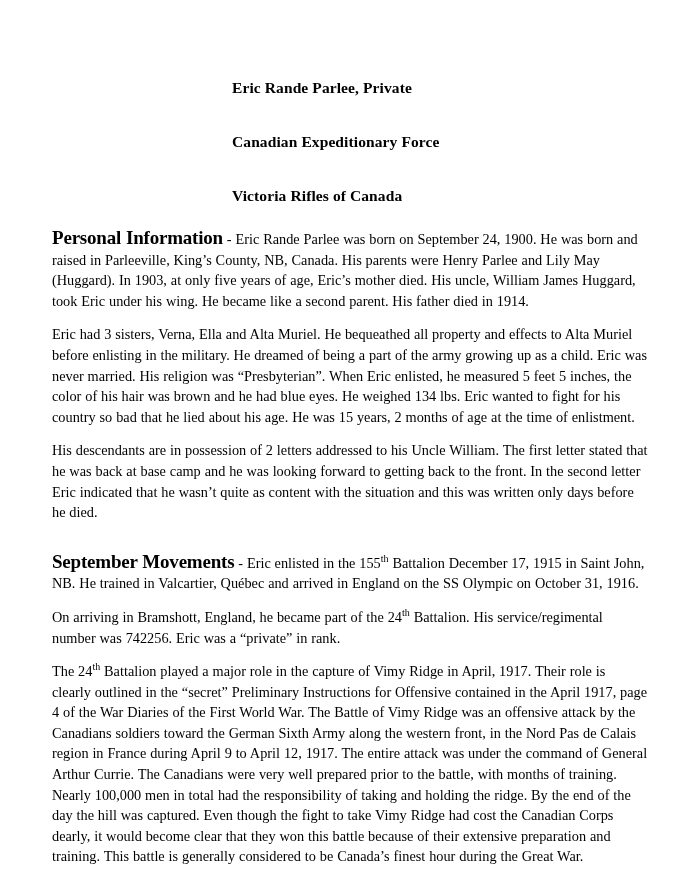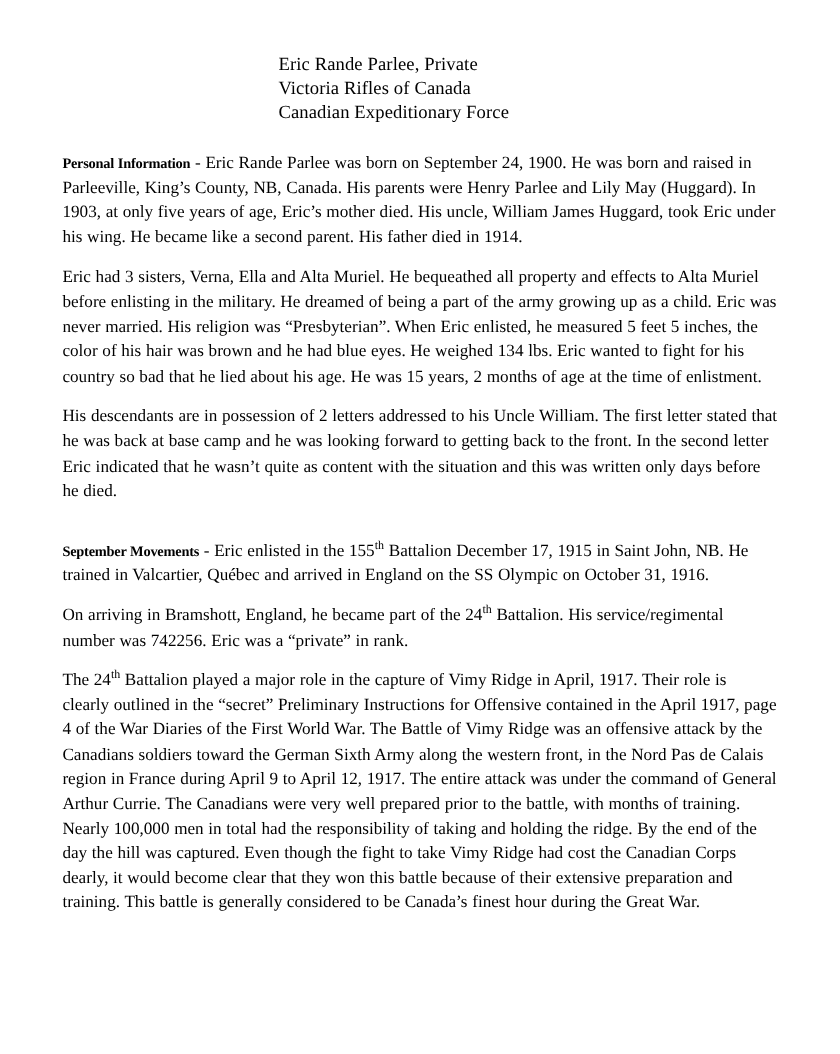--- a/index.html
+++ b/index.html
@@ -18,62 +18,63 @@
     width: 700px;
     height: 878px;
     box-sizing: border-box;
     padding: 44px 52px 20px 52px;
   }
   .title-block {
     margin-left: 180px;
     margin-bottom: 22px;
   }
   .title-line {
-    font-weight: normal;
+    font-weight: bold;
     font-size: 15.5px;
     line-height: 20px;
     letter-spacing: 0.1px;
     white-space: nowrap;
+    margin-top: 34px;
   }
   .title-line sup {
     font-size: 10.5px;
     vertical-align: super;
     line-height: 0;
   }
   .section {
     margin-bottom: 13px;
   }
   .para {
     font-size: 14.3px;
     line-height: 20.6px;
     text-align: left;
     margin: 0 0 13px 0;
     word-spacing: 0.3px;
   }
   .heading-run {
     font-weight: bold;
-    font-size: 12px;
+    font-size: 19px;
     letter-spacing: -0.2px;
   }
   .gap-med { height: 16px; }
   sup.ord {
     font-size: 10px;
     vertical-align: super;
     line-height: 0;
   }
 </style>
 </head>
 <body>
 
 <div class="page">
 
   <div class="title-block">
     <div class="title-line">Eric Rande Parlee, Private</div>
+    <div class="title-line">Canadian Expeditionary Force</div>
     <div class="title-line">Victoria Rifles of Canada</div>
-    <div class="title-line">Canadian Expeditionary Force</div>
   </div>
 
   <div class="section">
     <p class="para"><span class="heading-run">Personal Information</span><span> - </span><span>Eric Rande Parlee was born on September 24, 1900.  He was born and raised in Parleeville, King’s County, NB, Canada.  His parents were Henry Parlee and Lily May (Huggard).  In 1903, at only five years of age, Eric’s mother died. His uncle, William James Huggard, took Eric under his wing.  He became like a second parent.  His father died in 1914.</span></p>
     <p class="para"> Eric had 3 sisters, Verna, Ella and Alta Muriel.  He bequeathed all property and effects to Alta Muriel before enlisting in the military.  He dreamed of being a part of the army growing up as a child.  Eric was never married.  His religion was “Presbyterian”.  When Eric enlisted, he measured 5 feet 5 inches, the color of his hair was brown and he had blue eyes.  He weighed 134 lbs.  Eric wanted to fight for his country so bad that he lied about his age.  He was 15 years, 2 months of age at the time of enlistment.</p>
     <p class="para">His descendants are in possession of 2 letters addressed to his Uncle William.  The first letter stated that he was back at base camp and he was looking forward to getting back to the front.  In the second letter Eric indicated that he wasn’t quite as content with the situation and this was written only days before he died.</p>
   </div>
 
   <div class="gap-med"></div>
 

